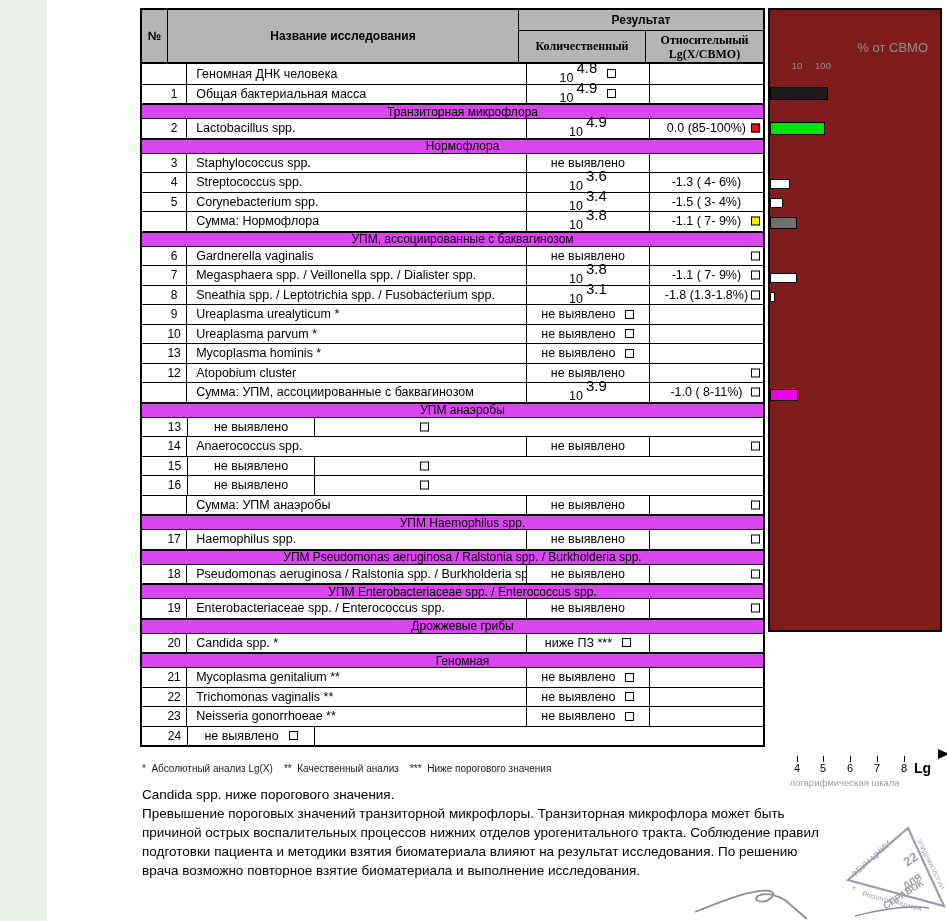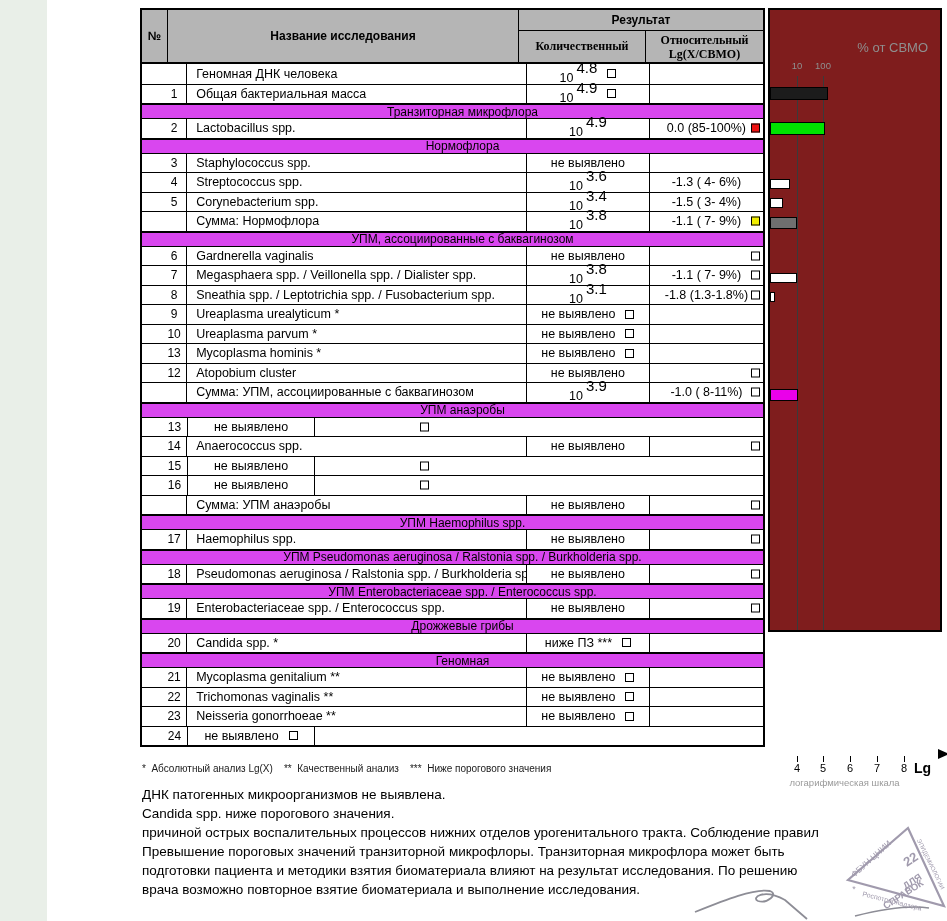--- a/index.html
+++ b/index.html
@@ -445,24 +445,23 @@
   <span class="ticklabel" style="left:82px">6</span>
   <span class="ticklabel" style="left:109px">7</span>
   <span class="ticklabel" style="left:136px">8</span>
   <span class="lg-label">Lg</span>
   <span class="scale-label">логарифмическая шкала</span>
 </div>
 
 <div class="footnote">*  Абсолютный анализ Lg(X)    **  Качественный анализ    ***  Ниже порогового значения</div>
 
 <div class="conclusion">
-  <div>ДНК патогенных микроорганизмов не выявлена.</div>
   <div>Candida spp. ниже порогового значения.</div>
+  <div>Превышение пороговых значений транзиторной микрофлоры. Транзиторная микрофлора может быть</div>
   <div>причиной острых воспалительных процессов нижних отделов урогенитального тракта. Соблюдение правил</div>
-  <div>Превышение пороговых значений транзиторной микрофлоры. Транзиторная микрофлора может быть</div>
   <div>подготовки пациента и методики взятия биоматериала влияют на результат исследования. По решению</div>
   <div>врача возможно повторное взятие биоматериала и выполнение исследования.</div>
 </div>
 
 <svg class="signature-svg" width="292" height="41" viewBox="0 0 292 41">
   <path d="M 40 32 C 70 20, 100 8, 115 11 C 124 14, 112 24, 103 21 C 96 18, 108 8, 130 20 L 152 39" fill="none" stroke="#8d8d96" stroke-width="1.8"></path>
   <path d="M 200 36 C 228 29, 254 25, 274 28" fill="none" stroke="#8d8d96" stroke-width="1.6"></path>
 </svg>
 
 <svg class="stamp-svg" width="119" height="105" viewBox="0 0 119 105">

